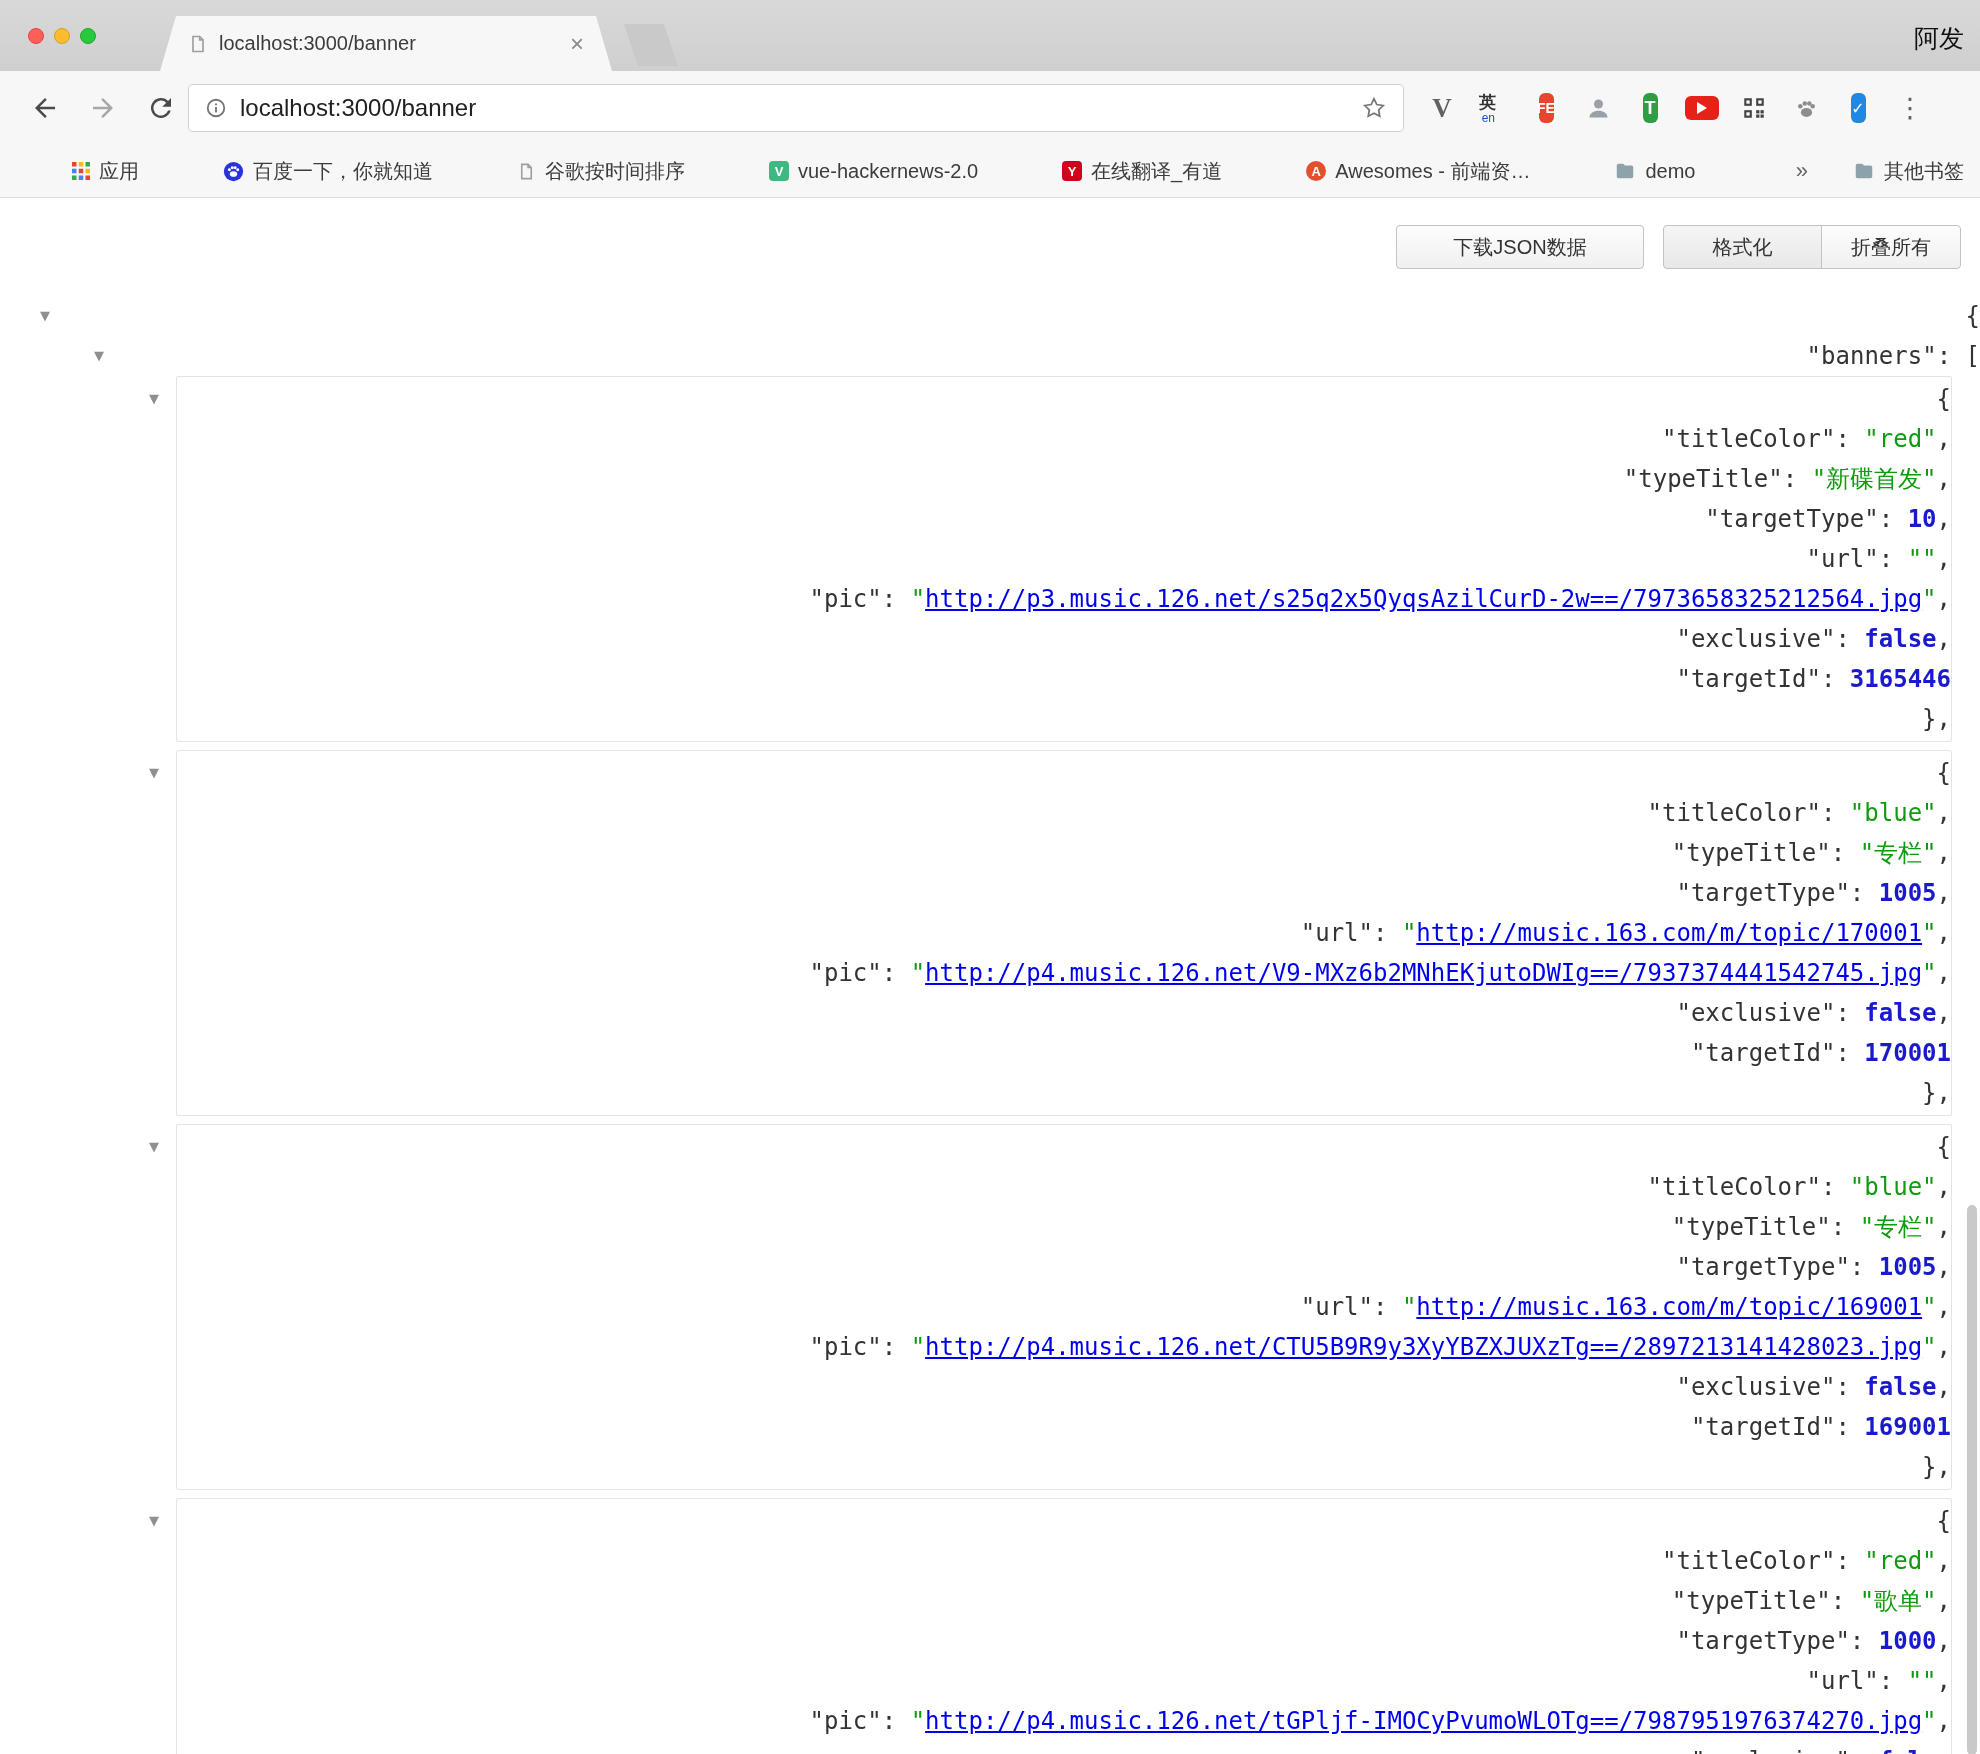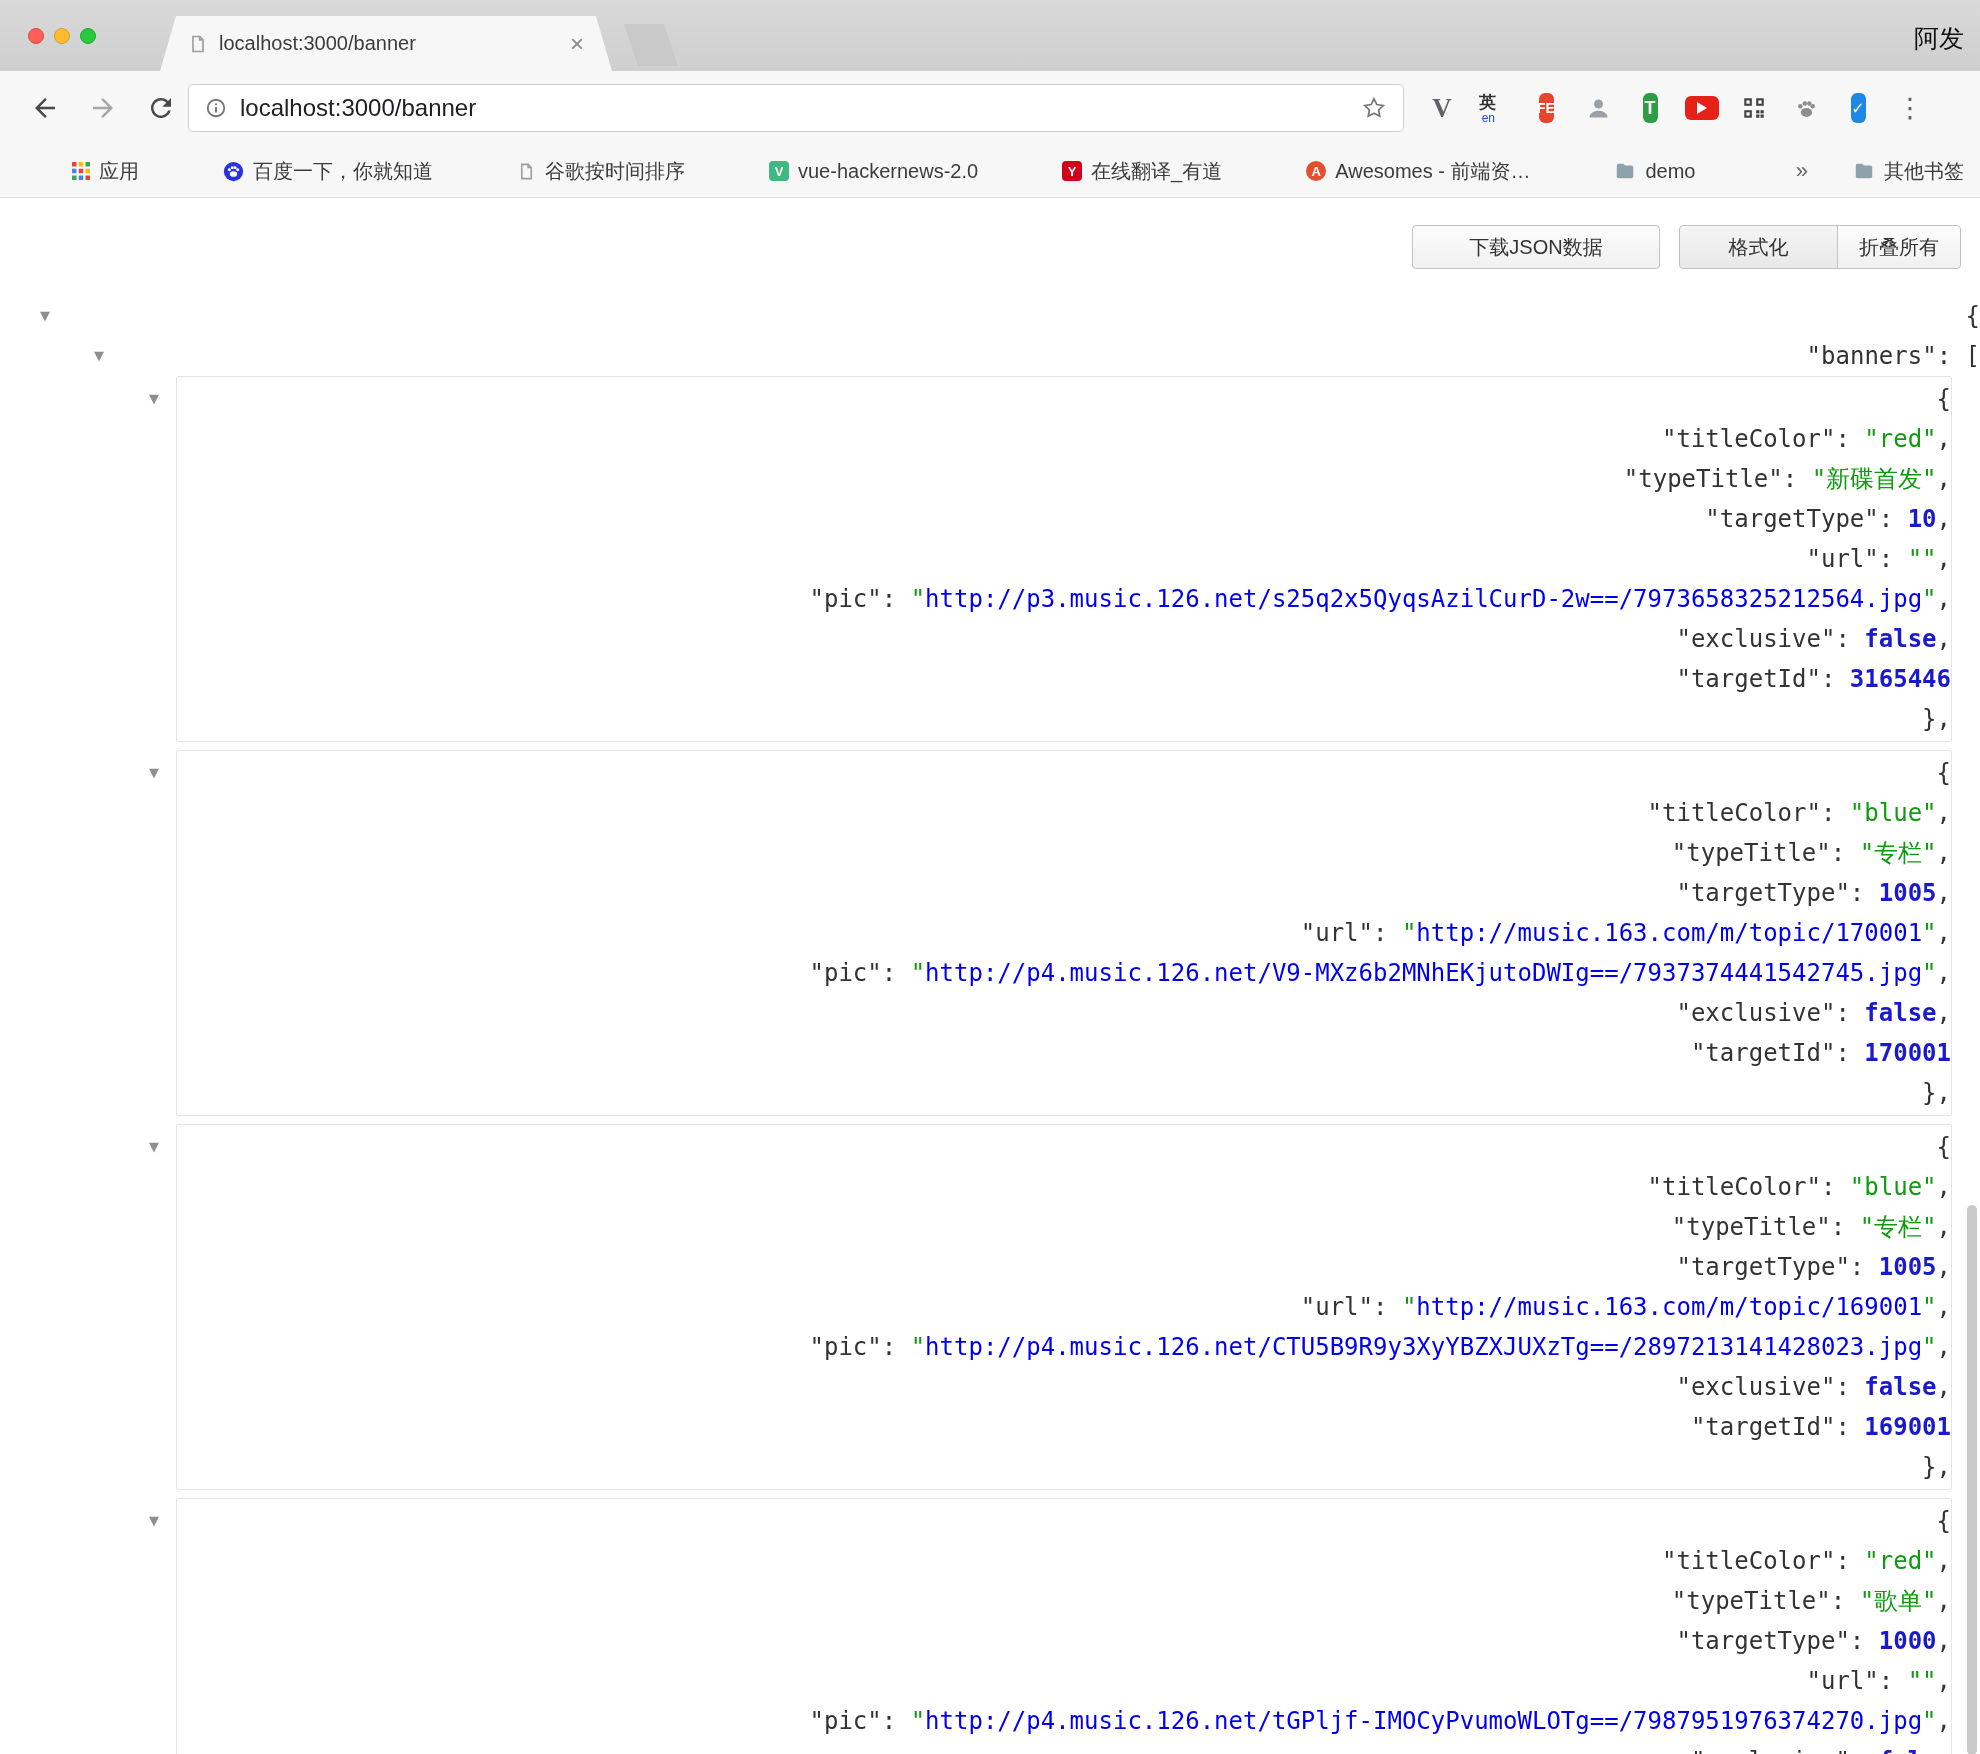--- a/index.html
+++ b/index.html
@@ -52,41 +52,41 @@
   .bm-chevron { position:absolute; right:172px; font-size:22px; color:#666; cursor:pointer; }
   .bm-other { position:absolute; right:16px; display:flex; align-items:center; gap:9px; font-size:20px; color:#3c3c3c; cursor:pointer; }
 
   
   .content { position:absolute; top:198px; left:0; right:0; bottom:0; background:#fff;text-align:right; }
   .actions { position:absolute; top:27px; right:19px; display:flex; }
   .btn { height:44px; border:1px solid #c3c3c3; border-radius:4px; background:linear-gradient(#fdfdfd,#f0f0f0);
     font-size:20px; color:#333; display:flex; align-items:center; justify-content:center; cursor:pointer; }
   .btn-download { width:248px; margin-right:19px; }
   .btn-format { width:159px; border-radius:4px 0 0 4px; background:linear-gradient(#f5f5f5,#e8e8e8); }
-  .btn-collapse { width:124px; border-radius:0 4px 4px 0; margin-left:-1px; }
+  .btn-collapse { width:140px; border-radius:0 4px 4px 0; margin-left:-1px; }
 
   
   :root { --str:#0f9b0f; --num:#1a1acc; --link:#0000ee; --key:#333; }
   #json-root { position:absolute; top:98px; left:0; right:0; }
   .j-line { position:relative; line-height:40px; font-size:24px; color:#333; white-space:pre;
     font-family:"DejaVu Sans Mono","Liberation Mono",monospace; }
   .tri { position:absolute; top:0; font-size:13px; color:#8f8f8f; line-height:40px; cursor:pointer;
     font-family:"DejaVu Sans",sans-serif; }
   .line-root { padding-left:74px; }    .line-root .tri { left:40px; }
   .line-banners { padding-left:128px; }.line-banners .tri { left:94px; }
   .obj-box { position:relative; margin:0 28px 8px 176px; border:1px solid #e4e4e4; border-radius:2px;
     padding:2px 0; background:#fff; }
   .obj-open { padding-left:10px; }     .obj-open .tri { left:-28px; }
   .prop { padding-left:58px; }
   .obj-close { padding-left:10px; }
   .key { color:var(--key); }
   .punc { color:#333; }
   .str { color:var(--str); }
   .num,.bool { color:var(--num); font-weight:bold; }
-  .link { color:var(--link); cursor:pointer; }
+  .link { color:var(--link); text-decoration:underline; cursor:pointer; }
 
   .scroll-thumb { position:absolute; right:3px; top:1205px; width:10px; height:550px;
     background:#c9c9c9; border-radius:5px; }
 </style>
 </head>
 <body>
 
 <div class="tabbar">
   <span class="light red"></span>
   <span class="light yellow"></span>

